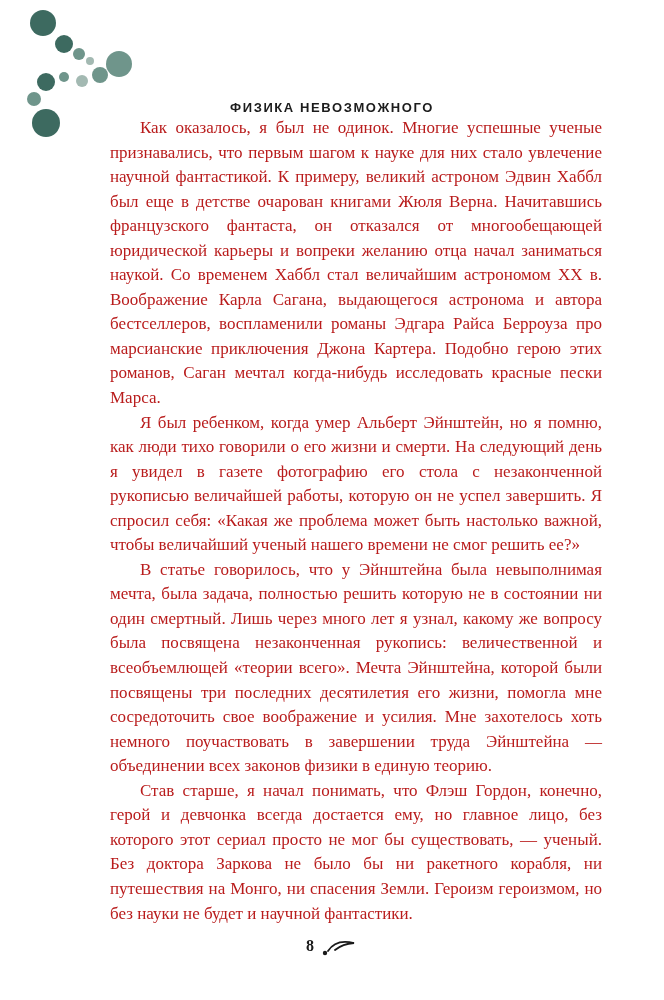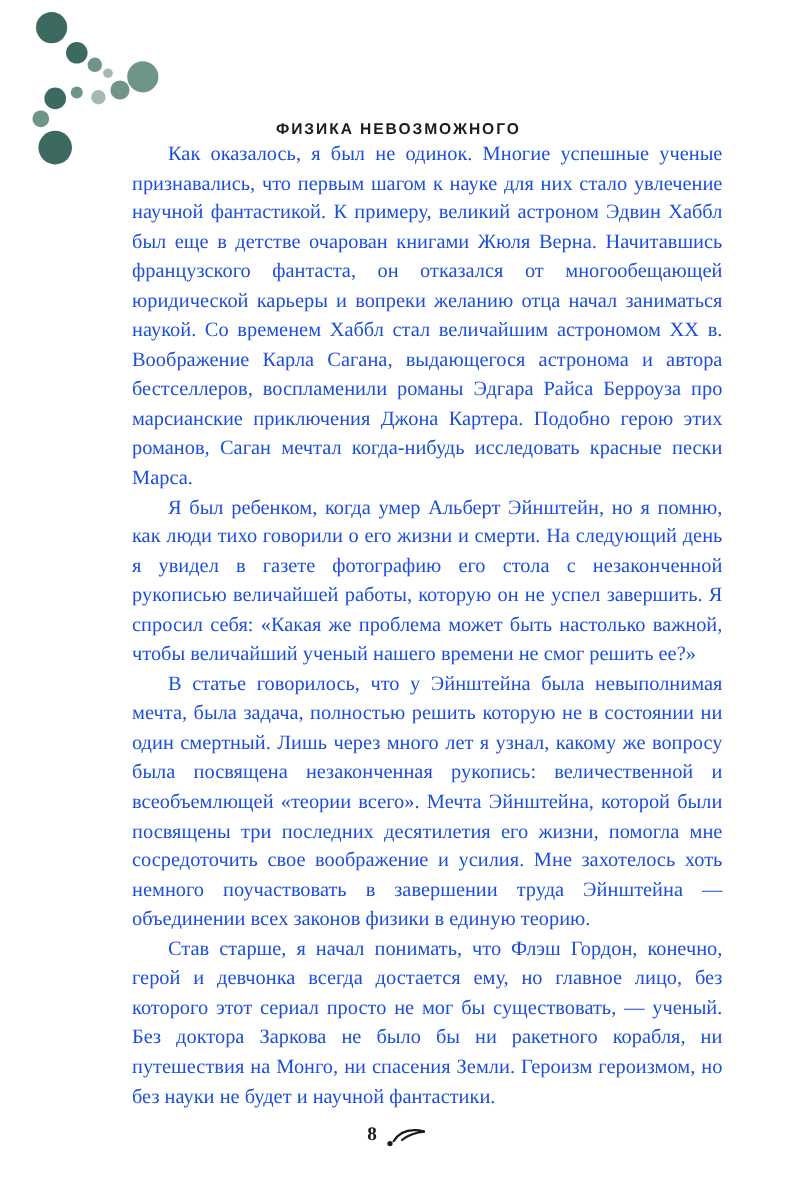--- a/index.html
+++ b/index.html
@@ -37,21 +37,21 @@
     margin-top: 22px;
   }
   .body-text {
     position: absolute;
     top: 116px;
     left: 110px;
     width: 492px;
     font-size: 17px;
     line-height: 24.55px;
     text-align: justify;
-    color: #1d4ed8;
+    color: #b91c1c;
     hyphens: auto;
     -webkit-hyphens: auto;
   }
   .body-text p {
     margin: 0;
     padding: 0;
     text-indent: 30px;
   }
   .page-footer {
     position: absolute;

